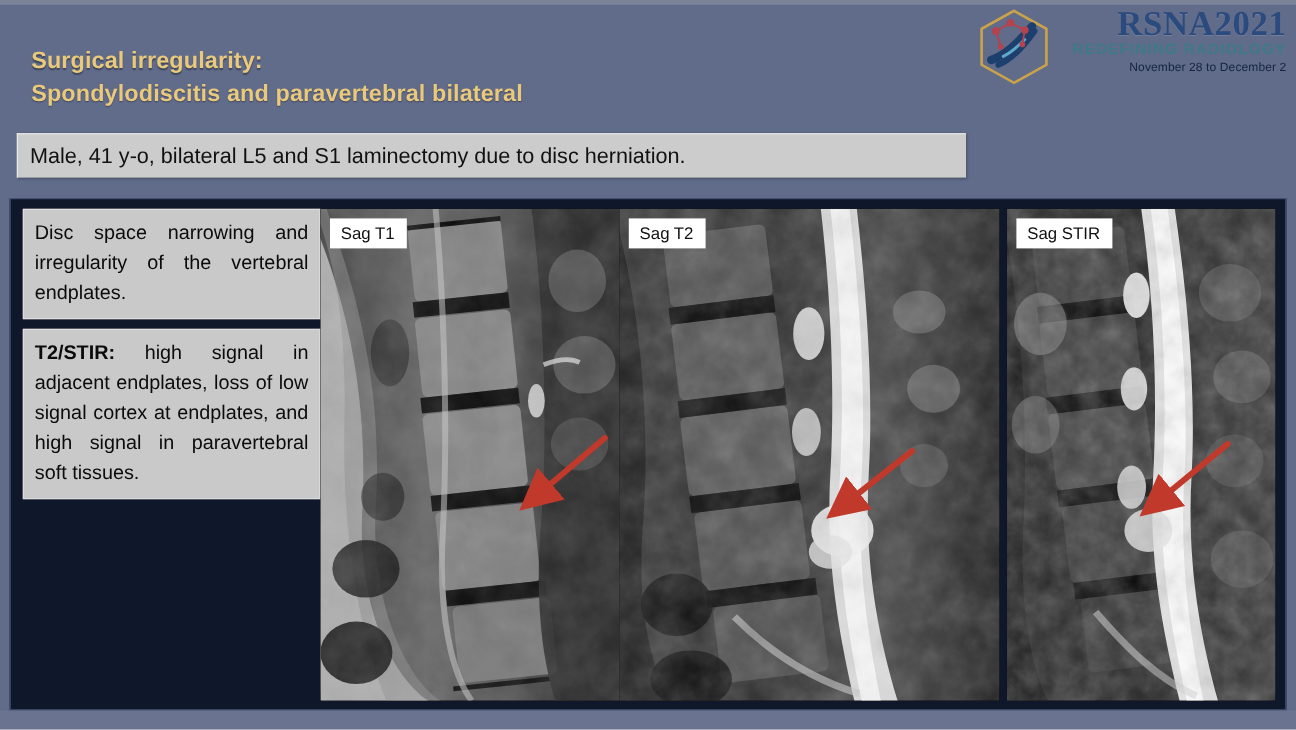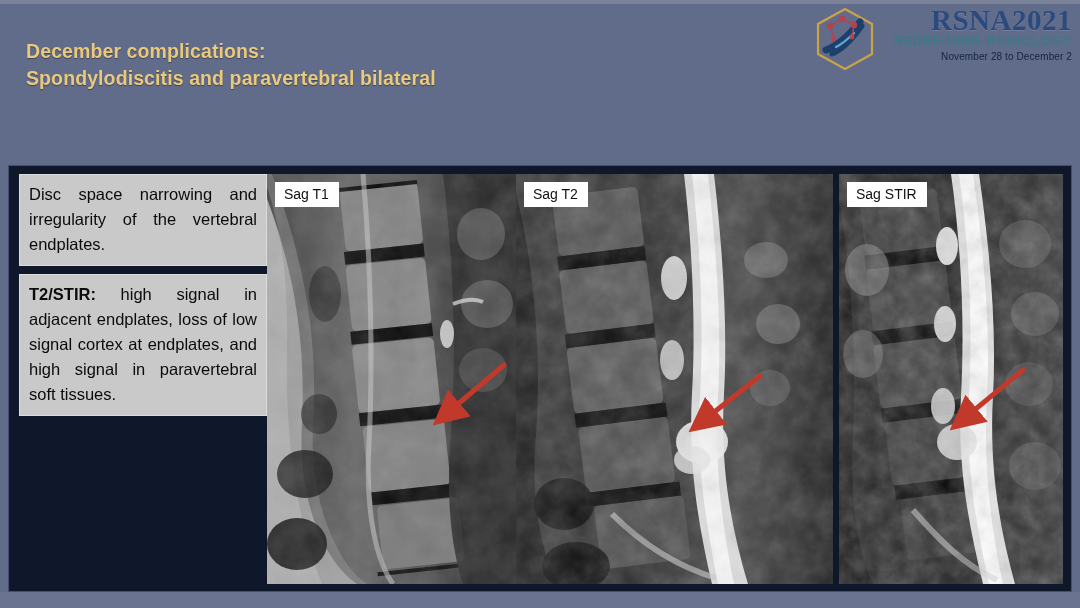--- a/index.html
+++ b/index.html
@@ -174,21 +174,21 @@
 </style>
 </head>
 <body>
 
 <div id="slide">
 
   <div id="header">
     <div id="header-topline"></div>
 
     <div id="title-block">
-      <div class="title-line">December complications:</div>
+      <div class="title-line">Surgical irregularity:</div>
       <div class="title-line">Spondylodiscitis and paravertebral bilateral</div>
     </div>
 
     <div id="rsna-logo">
       <div id="rsna-mark">
         <svg viewBox="0 0 66 66" width="66" height="66">
           <polygon points="33,3 60,18 60,48 33,63 6,48 6,18" fill="none" stroke="#caa24a" stroke-width="2.2"></polygon>
           <path d="M14 44 C26 40 36 30 48 16" stroke="#1d3f6e" stroke-width="7" fill="none" stroke-linecap="round"></path>
           <path d="M20 48 C30 44 40 34 50 20" stroke="#1d3f6e" stroke-width="5" fill="none" stroke-linecap="round"></path>
           <path d="M24 41 C30 38 36 33 42 27" stroke="#5fa8c9" stroke-width="2.4" fill="none" stroke-linecap="round"></path>
@@ -205,20 +205,23 @@
       </div>
       <div id="rsna-text">
         <div id="rsna-name">
           <span>RSNA</span><span class="yr">2021</span>
         </div>
         <div id="rsna-tag">REDEFINING RADIOLOGY</div>
         <div id="rsna-dates">November 28 to December 2</div>
       </div>
     </div>
 
+    <div id="case-banner">
+      <div id="case-text">Male, 41 y-o, bilateral L5 and S1 laminectomy due to disc herniation.</div>
+    </div>
   </div>
 
   <div id="content">
 
     <div id="textcol">
 
       <div class="textbox">
         <span>Disc space narrowing and irregularity of the vertebral endplates.</span>
       </div>
 

